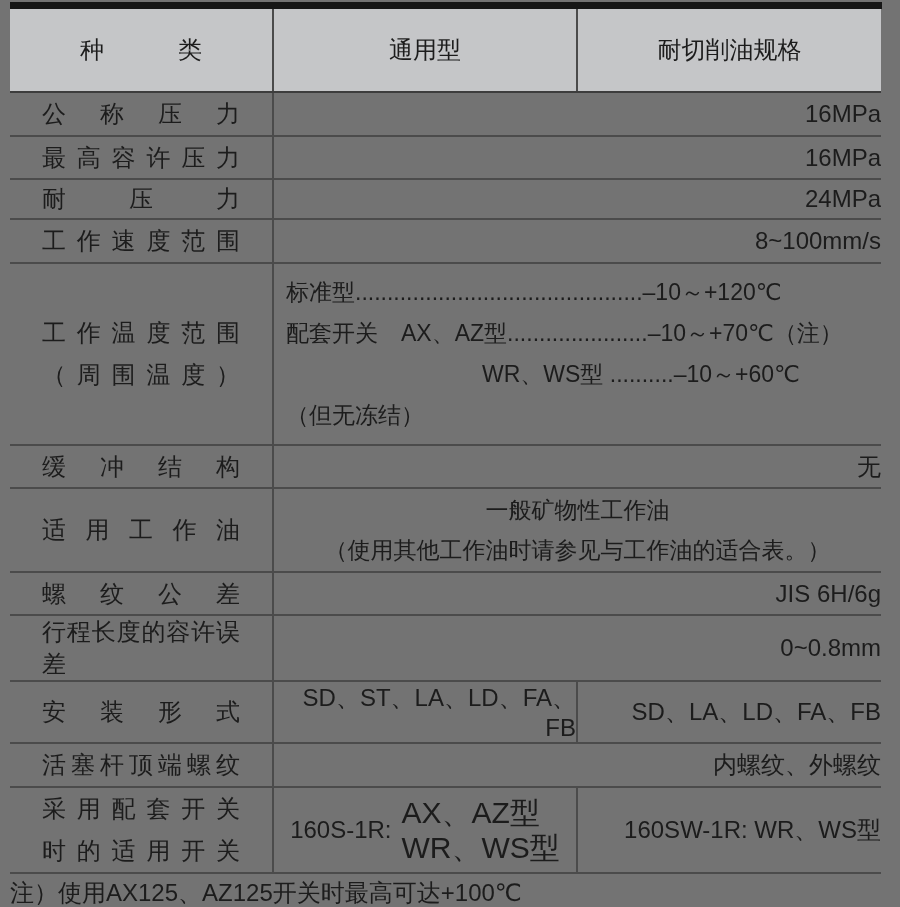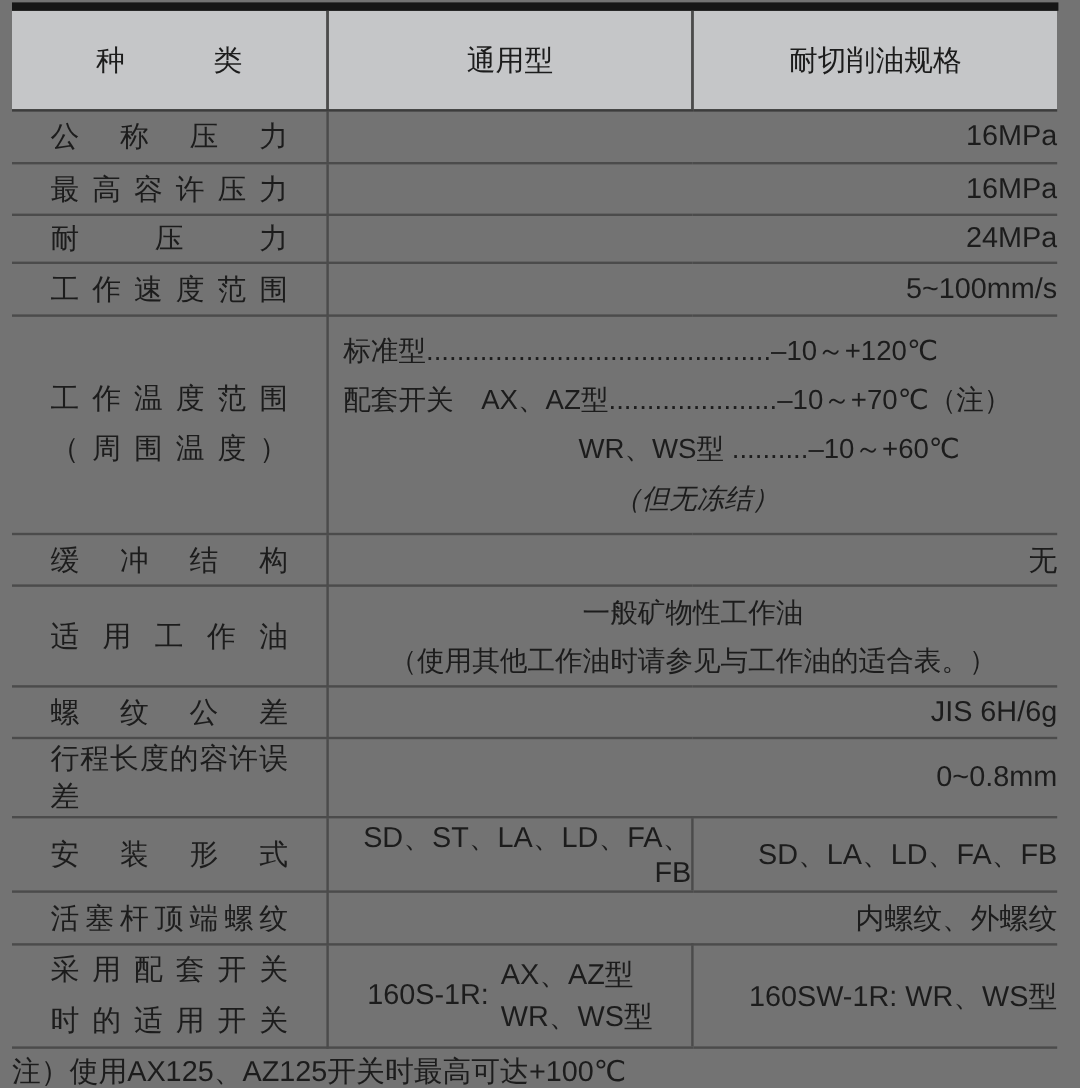--- a/index.html
+++ b/index.html
@@ -30,30 +30,30 @@
     padding:0 32px;font-size:24px;letter-spacing:0;
   }
   .lbl .jline{text-align:justify;text-align-last:justify;line-height:42px;}
   tr.head .lbl{padding:0 70px;}
   .val{text-align:right;font-size:24px;}
   .hcell{text-align:center;font-size:24px;}
   
   .tempcell{padding:8px 6px 8px 12px;text-align:left;font-size:23px;margin-top:48px;}
   .tempcell .tline{line-height:41px;white-space:nowrap;}
   .tempcell .t3{padding-left:196px;}
-  .tempcell .t4{text-align:center;padding-left:0;font-style:italic;}
+  .tempcell .t4{text-align:left;padding-left:0;}
   
   .oilcell{text-align:center;font-size:23px;}
   .oilcell .oline{line-height:40px;}
   
   .swcell{text-align:center;}
   .swwrap{display:flex;align-items:center;justify-content:center;gap:10px;}
   .swprefix{font-size:24px;}
   .swstack{display:flex;flex-direction:column;text-align:left;}
-  .swstack span{line-height:35px;font-size:24px;}
+  .swstack span{line-height:35px;font-size:30px;}
   .note{
     position:absolute;left:10px;top:877px;width:880px;
     font-size:24px;text-align:left;white-space:nowrap;
   }
 </style>
 </head>
 <body>
 
 <div class="page">
   <div class="topbar"></div>
@@ -83,21 +83,21 @@
     </tr>
 
     <tr style="height:40px">
       <td class="lbl br">耐 压 力</td>
       <td class="val" colspan="2">24MPa</td>
     </tr>
 
 
     <tr style="height:44px">
       <td class="lbl br">工 作 速 度 范 围</td>
-      <td class="val" colspan="2">5~100mm/s</td>
+      <td class="val" colspan="2">8~100mm/s</td>
     </tr>
 
     <tr style="height:176px">
       <td class="lbl br">
         <div class="jline">工 作 温 度 范 围</div>
         <div class="jline">（ 周 围 温 度 ）</div>
       </td>
       <td class="tempcell" colspan="2">
         <div class="tline">标准型.............................................–10～+120℃</div>
         <div class="tline">配套开关　AX、AZ型......................–10～+70℃（注）</div>

